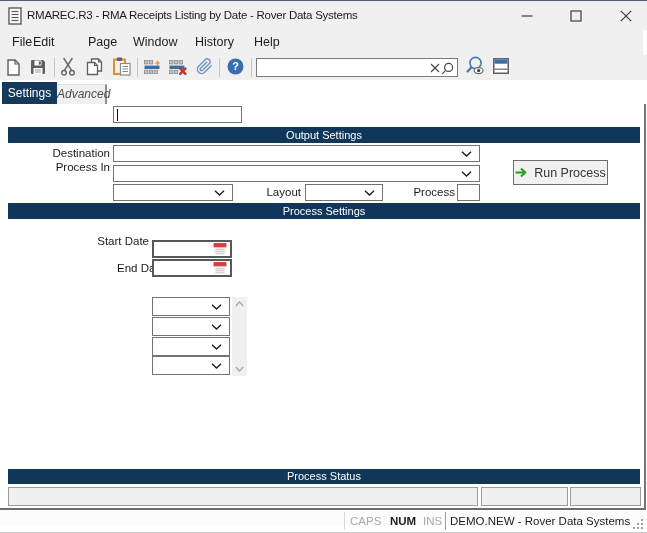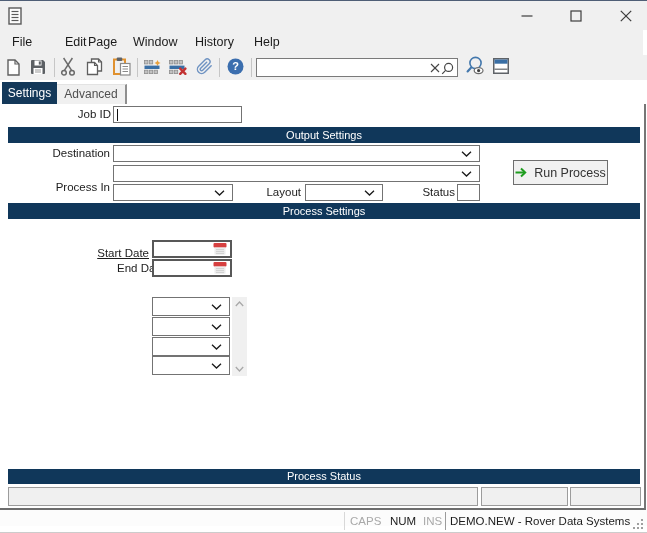--- a/index.html
+++ b/index.html
@@ -21,22 +21,22 @@
   #menubar { position:absolute; left:0; top:30px; width:643px; height:25px; background:var(--chrome-bg); }
   .menu-item { position:absolute; top:0; height:25px; line-height:25px; font-size:12.5px; color:#1b1b1b; white-space:nowrap; }
   #toolbar { position:absolute; left:0; top:55px; width:647px; height:25px; background:var(--chrome-bg); }
   .tb-icon { position:absolute; display:block; line-height:0; }
   .tb-sep { position:absolute; top:3px; width:1px; height:19px; background:#c6c6c6; }
   #search-box { position:absolute; left:256px; top:3px; width:202px; height:19px; background:#fff; border:1px solid #7a7a7a; }
   #search-input { position:absolute; left:2px; top:0px; width:166px; height:17px; border:none; outline:none; font-family:inherit; font-size:12px; background:transparent; }
   
   #tab-settings { position:absolute; left:2px; top:82px; width:55px; height:22px; background:var(--navy-tab); color:#fff;
      font-size:12px; text-align:center; line-height:22px; }
-  #tab-advanced { position:absolute; left:57px; top:84px; width:70px; height:20px; background:#f0f0f0; color:#4f4f4f;
-     border-right:2px solid #8f8f8f; border-top:1px solid #e3e3e3; font-size:12px; text-align:center; line-height:19px; }
+  #tab-advanced { position:absolute; left:57px; top:84px; width:50px; height:20px; background:#f0f0f0; color:#4f4f4f;
+     border-right:2px solid #8f8f8f; border-top:1px solid #e3e3e3; font-size:12px; text-align:center; line-height:19px;font-style:italic; }
   
   #panel { position:absolute; left:0; top:104px; width:646px; height:406px; background:#fff;
      border-right:2px solid #767676; border-bottom:2px solid #6d6d6d; }
   .flabel { position:absolute; font-size:11.5px; color:#1c1c1c; text-align:right; white-space:nowrap; }
   .section-bar { position:absolute; left:8px; width:632px; height:16px; background:var(--navy-bar);
      color:#fff; font-size:11px; text-align:center; line-height:16px; }
   .tbox { position:absolute; background:#fff; border:1px solid #737373; }
   .combo { position:absolute; background:#fff; border:1px solid #737373; }
   .combo svg.chev { position:absolute; right:7px; top:50%; margin-top:-3px; display:block; }
   .datebox { position:absolute; background:#fff; border:2px solid #585858; }
@@ -67,41 +67,42 @@
   <div id="titlebar">
     <span id="title-icon">
       <svg width="14" height="18" viewBox="0 0 14 18">
         <rect x="1" y="1" width="12" height="16" fill="#fdfdfd" stroke="#5a5a5a" stroke-width="1.4"></rect>
         <line x1="3.5" y1="4.5" x2="10.5" y2="4.5" stroke="#5a5a5a" stroke-width="1.2"></line>
         <line x1="3.5" y1="7.5" x2="10.5" y2="7.5" stroke="#5a5a5a" stroke-width="1.2"></line>
         <line x1="3.5" y1="10.5" x2="10.5" y2="10.5" stroke="#5a5a5a" stroke-width="1.2"></line>
         <line x1="3.5" y1="13.5" x2="10.5" y2="13.5" stroke="#5a5a5a" stroke-width="1.2"></line>
       </svg>
     </span>
+    <span id="title-text">RMAREC.R3 - RMA Receipts Listing by Date - Rover Data Systems</span>
     <div class="winbtn" id="btn-min">
       <svg width="12" height="12" viewBox="0 0 12 12">
           <line x1="0.5" y1="6" x2="11.5" y2="6" stroke="#3c3c3c" stroke-width="1.2"></line>
         </svg>
     </div>
     <div class="winbtn" id="btn-max">
       <svg width="12" height="12" viewBox="0 0 12 12">
           <rect x="1" y="1" width="10" height="10" fill="none" stroke="#3c3c3c" stroke-width="1.2"></rect>
         </svg>
     </div>
     <div class="winbtn" id="btn-close">
       <svg width="12" height="12" viewBox="0 0 12 12">
         <line x1="0.8" y1="0.8" x2="11.2" y2="11.2" stroke="#3c3c3c" stroke-width="1.2"></line>
         <line x1="11.2" y1="0.8" x2="0.8" y2="11.2" stroke="#3c3c3c" stroke-width="1.2"></line>
       </svg>
     </div>
   </div>
 
   <div id="menubar">
     <span class="menu-item" style="left:12px">File</span>
-    <span class="menu-item" style="left:65px">Edit</span>
+    <span class="menu-item" style="left:33px">Edit</span>
     <span class="menu-item" style="left:88px">Page</span>
     <span class="menu-item" style="left:133px">Window</span>
     <span class="menu-item" style="left:195px">History</span>
     <span class="menu-item" style="left:254px">Help</span>
   </div>
 
   <div id="toolbar">
     <span class="tb-icon" style="left:7px; top:4px">
       <svg width="13" height="17" viewBox="0 0 13 17">
         <path d="M1 1 h7 l4 4 v11 h-11 z" fill="#fdfdfd" stroke="#5f5f5f" stroke-width="1.4"></path>
@@ -213,66 +214,65 @@
         <rect x="1.5" y="1.5" width="13" height="4.2" fill="#3a6fa5"></rect>
         <line x1="1.5" y1="11.2" x2="14.5" y2="11.2" stroke="#63666a" stroke-width="1.2"></line>
       </svg>
     </span>
   </div>
 
   <div id="tab-settings">Settings</div>
   <div id="tab-advanced">Advanced</div>
 
   <div id="panel">
-    <div class="flabel" style="left:0; top:2px; width:111px; height:17px; line-height:17px;">Job ID</div>
     <div class="tbox" style="left:113px; top:2px; width:129px; height:17px;">
       <span id="caret"></span>
     </div>
 
     <div class="section-bar" style="top:23px;">Output Settings</div>
 
     <div class="flabel" style="left:0; top:41px; width:110px; height:17px; line-height:17px;">Destination</div>
     <div class="combo" style="left:113px; top:41px; width:367px; height:17px;">
       <svg class="chev" width="11" height="6" viewBox="0 0 11 6">
           <polyline points="1,0.8 5.5,5 10,0.8" fill="none" stroke="#1a1a1a" stroke-width="1.3"></polyline>
         </svg>
     </div>
 
-    <div class="flabel" style="left:0; top:75px; width:110px; height:17px; line-height:17px;">Process In</div>
+    <div class="flabel" style="left:0; top:55px; width:110px; height:17px; line-height:17px;">Process In</div>
     <div class="combo" style="left:113px; top:61px; width:367px; height:17px;">
       <svg class="chev" width="11" height="6" viewBox="0 0 11 6">
           <polyline points="1,0.8 5.5,5 10,0.8" fill="none" stroke="#1a1a1a" stroke-width="1.3"></polyline>
         </svg>
     </div>
 
     <div class="combo" style="left:113px; top:80px; width:120px; height:17px;">
       <svg class="chev" width="11" height="6" viewBox="0 0 11 6">
           <polyline points="1,0.8 5.5,5 10,0.8" fill="none" stroke="#1a1a1a" stroke-width="1.3"></polyline>
         </svg>
     </div>
     <div class="flabel" style="left:201px; top:80px; width:100px; height:17px; line-height:17px;">Layout</div>
     <div class="combo" style="left:305px; top:80px; width:78px; height:17px;">
       <svg class="chev" width="11" height="6" viewBox="0 0 11 6">
           <polyline points="1,0.8 5.5,5 10,0.8" fill="none" stroke="#1a1a1a" stroke-width="1.3"></polyline>
         </svg>
     </div>
-    <div class="flabel" style="left:380px; top:80px; width:75px; height:17px; line-height:17px;">Status</div>
+    <div class="flabel" style="left:380px; top:80px; width:75px; height:17px; line-height:17px;">Process</div>
     <div class="tbox" style="left:457px; top:80px; width:23px; height:17px;"></div>
 
     <div id="run-btn">
       <svg width="13" height="11" viewBox="0 0 13 11">
         <line x1="0.5" y1="5.5" x2="9" y2="5.5" stroke="#1f9d1f" stroke-width="2"></line>
         <polyline points="6,1.5 10.2,5.5 6,9.5" fill="none" stroke="#1f9d1f" stroke-width="2" stroke-linejoin="miter"></polyline>
       </svg>
       <span>Run Process</span>
     </div>
 
     <div class="section-bar" style="top:99px;">Process Settings</div>
 
-    <div class="flabel" style="left:0; top:140px; width:149px; height:18px; line-height:18px;text-decoration:underline;">Start Date</div>
+    <div class="flabel" style="left:0; top:128px; width:149px; height:18px; line-height:18px;">Start Date</div>
     <div class="datebox" style="left:152px; top:136px; width:80px; height:18px;">
       <svg class="cal" width="14" height="12" viewBox="0 0 14 12">
         <rect x="0.5" y="0" width="13" height="4.6" rx="1" fill="#d64040"></rect>
         <rect x="1.5" y="4.6" width="11" height="7" fill="#ececec"></rect>
         <line x1="3" y1="6.6" x2="11" y2="6.6" stroke="#cfcfcf" stroke-width="1"></line>
         <line x1="3" y1="8.6" x2="11" y2="8.6" stroke="#cfcfcf" stroke-width="1"></line>
         <line x1="3" y1="10.6" x2="11" y2="10.6" stroke="#cfcfcf" stroke-width="1"></line>
       </svg>
     </div>
     <div class="flabel" style="left:16px; top:155px; width:149px; height:18px; line-height:18px;">End Date</div>
@@ -321,21 +321,21 @@
 
     <div class="section-bar" style="top:365px; height:15px; line-height:15px;">Process Status</div>
     <div class="sbox" style="left:8px; width:470px;"></div>
     <div class="sbox" style="left:481px; width:87px;"></div>
     <div class="sbox" style="left:570px; width:71px;"></div>
   </div>
 
   <div id="statusbar">
     <span class="st-sep" style="left:344px; background:#d8d8d8;"></span>
     <span class="st-text st-dim" style="left:350px;">CAPS</span>
-    <span class="st-text st-on" style="left:390px;">NUM</span>
+    <span class="st-text st-on" style="left:390px;font-weight:bold;">NUM</span>
     <span class="st-text st-dim" style="left:423px;">INS</span>
     <span class="st-sep" style="left:445px; background:#9b9b9b;"></span>
     <span class="st-text st-on" style="left:450px;text-align:right;">DEMO.NEW - Rover Data Systems</span>
     <span id="grip">
       <svg width="14" height="14" viewBox="0 0 14 14">
         <g fill="#9f9f9f">
           <rect x="10" y="2" width="2" height="2"></rect>
           <rect x="10" y="6" width="2" height="2"></rect>
           <rect x="10" y="10" width="2" height="2"></rect>
           <rect x="6" y="6" width="2" height="2"></rect>

